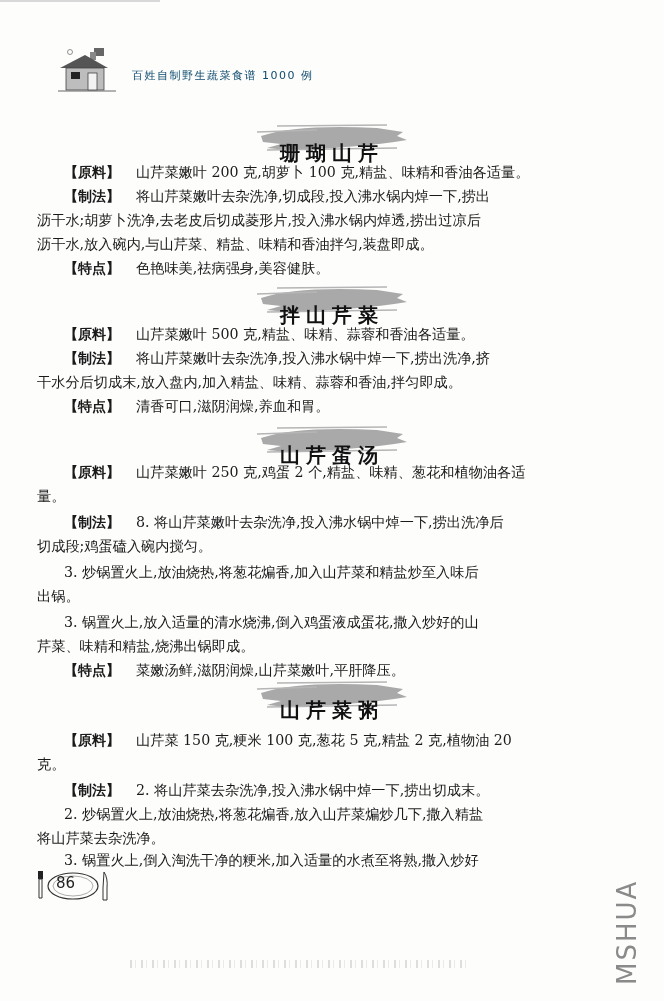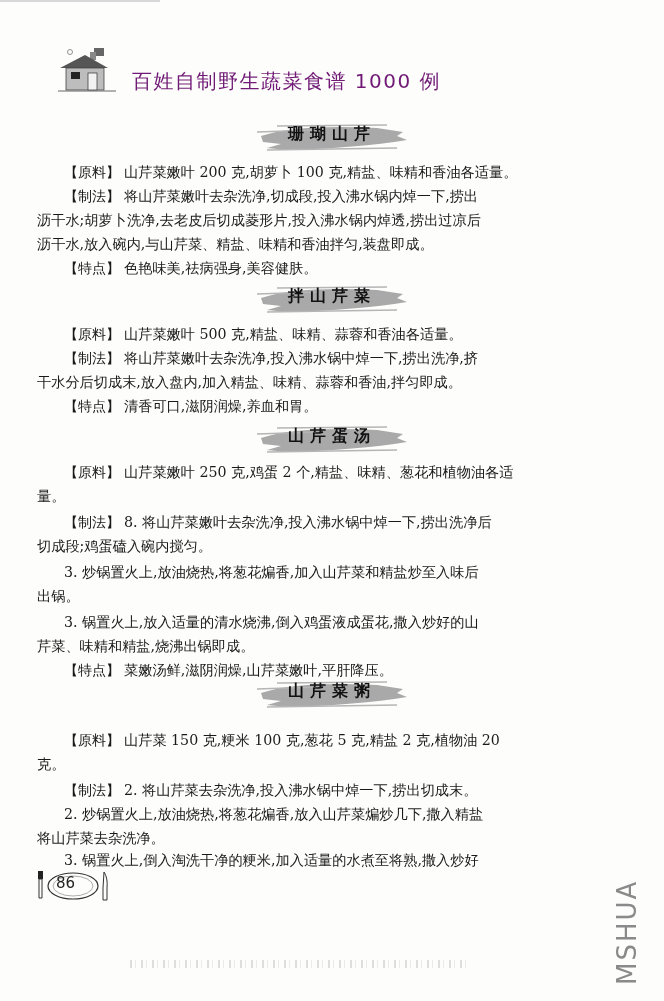--- a/index.html
+++ b/index.html
@@ -8,40 +8,40 @@
     background:#fdfdfc;
     font-family:"DejaVu Serif","Liberation Serif",serif;
     color:#1a1a1a;
   }
   .topline { position:absolute; left:0; top:0; width:160px; height:2px; background:#d8d8d8; }
   .header { position:absolute; left:58px; top:44px; height:52px; }
   .house { position:absolute; left:0; top:0; width:62px; height:50px; }
   .running-title {
     position:absolute; left:74px; top:24px; white-space:nowrap;
     font-family:"DejaVu Sans","Liberation Sans",sans-serif;
-    font-size:20px; letter-spacing:1.5px; color:#701a75;
+    font-size:11px; letter-spacing:1.5px; color:#0c4a6e;
   }
   .recipe-title-wrap {
     position:absolute; left:0; width:664px; text-align:center; height:36px;
   }
   .brush {
     position:absolute; left:50%; transform:translateX(-50%);
     top:2px; width:150px; height:32px;
   }
   .recipe-title {
-    position:relative; display:inline-block; margin-top:4px;
+    position:relative; display:inline-block; margin-top:20px;
     font-family:"DejaVu Serif","Liberation Serif",serif;
-    font-weight:bold; font-size:16px; letter-spacing:6px; color:#111;
+    font-weight:bold; font-size:20px; letter-spacing:6px; color:#111;
   }
   .line {
     position:absolute; left:37px; width:560px;
     font-size:14.2px; line-height:20px; white-space:nowrap; color:#1a1a1a;
   }
   .indent { left:64px; }
-  .label { font-family:"DejaVu Sans","Liberation Sans",sans-serif; font-weight:normal; font-size:14px; margin-right:4px; }
+  .label { font-family:"DejaVu Sans","Liberation Sans",sans-serif; font-weight:bold; font-size:14px; margin-right:16px; }
   .footer-plate { position:absolute; left:36px; top:868px; width:80px; height:36px; }
   .page-num {
     position:absolute; left:56px; top:874px; width:34px; text-align:left;
     font-family:"DejaVu Sans","Liberation Sans",sans-serif; font-size:15px; color:#222;
   }
   .scan-noise { position:absolute; left:130px; top:960px; width:340px; height:8px;
     background:repeating-linear-gradient(90deg,#c9c9c9 0 2px,transparent 2px 5px,#dedede 5px 6px,transparent 6px 11px); opacity:.6; }
   .watermark {
     position:absolute; left:612px; top:985px; transform-origin:left top; transform:rotate(-90deg);
     font-family:"DejaVu Sans","Liberation Sans",sans-serif; font-size:26px; letter-spacing:2px;

